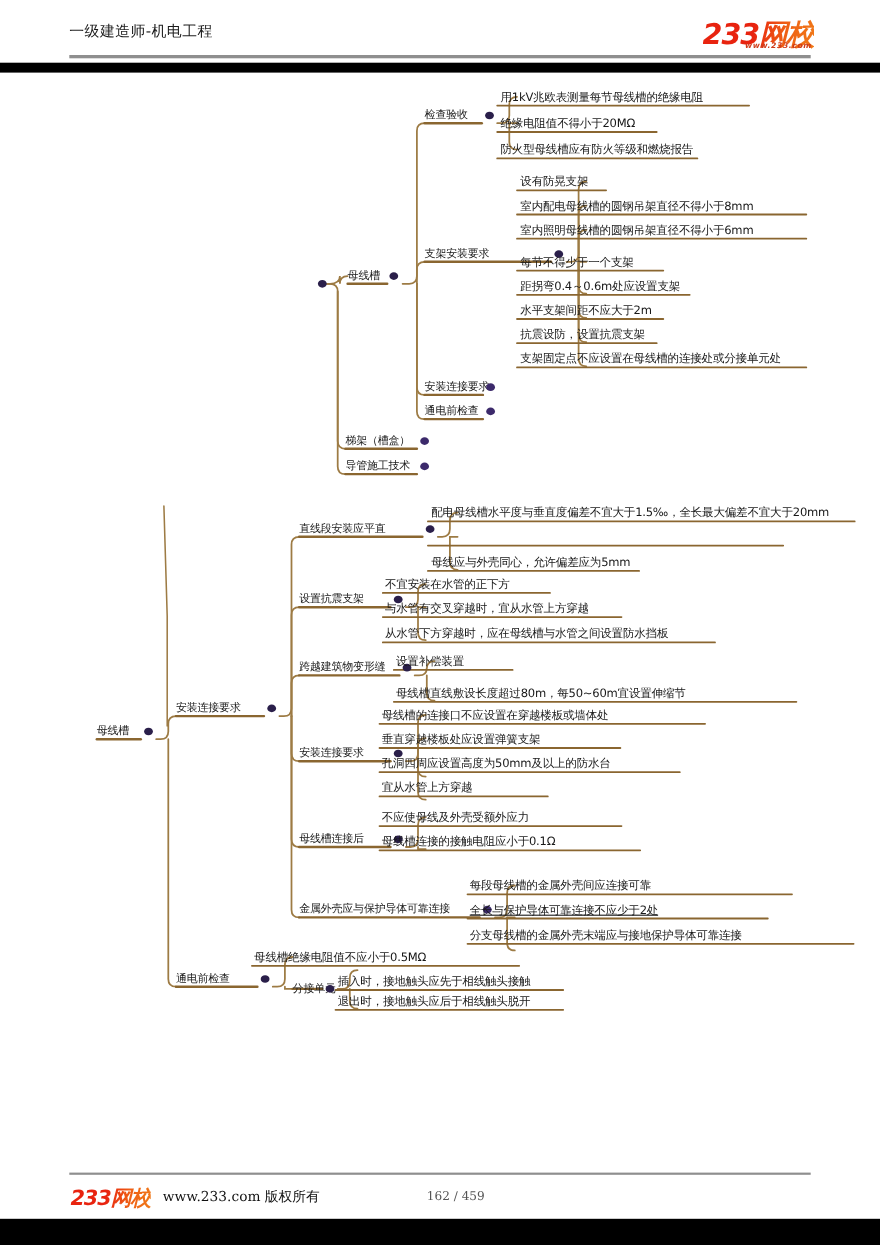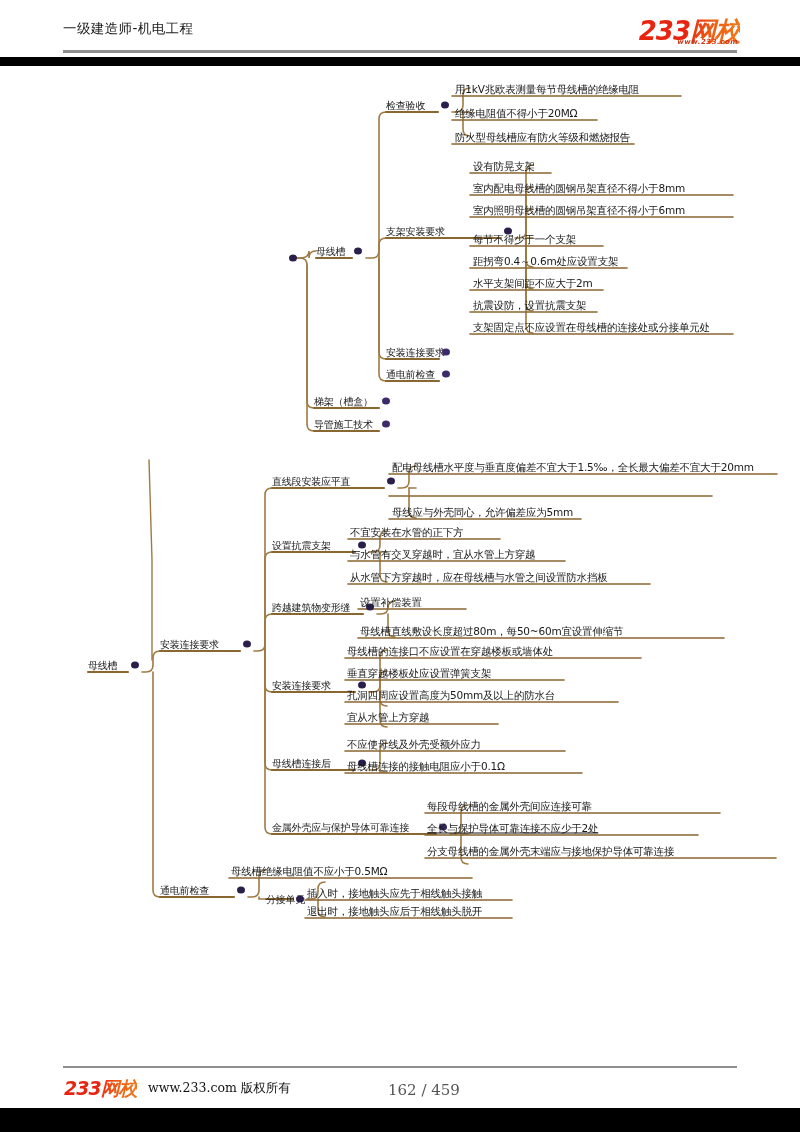--- a/index.html
+++ b/index.html
@@ -89,21 +89,21 @@
     position: absolute;
     left: 148px; top: 1080px;
     font-size: 12.5px;
     color: #111;
     white-space: nowrap;
     font-family: "DejaVu Serif", "Liberation Serif", serif;
   }
   .footer-page {
     position: absolute;
     left: 388px; top: 1081px;
-    font-size: 15px;
+    font-size: 11px;
     color: #555;
     white-space: nowrap;
     font-family: "DejaVu Serif", "Liberation Serif", serif;
   }
 
   
   .map-svg {
     position: absolute;
     left: 0; top: 0;
     width: 800px; height: 1132px;

